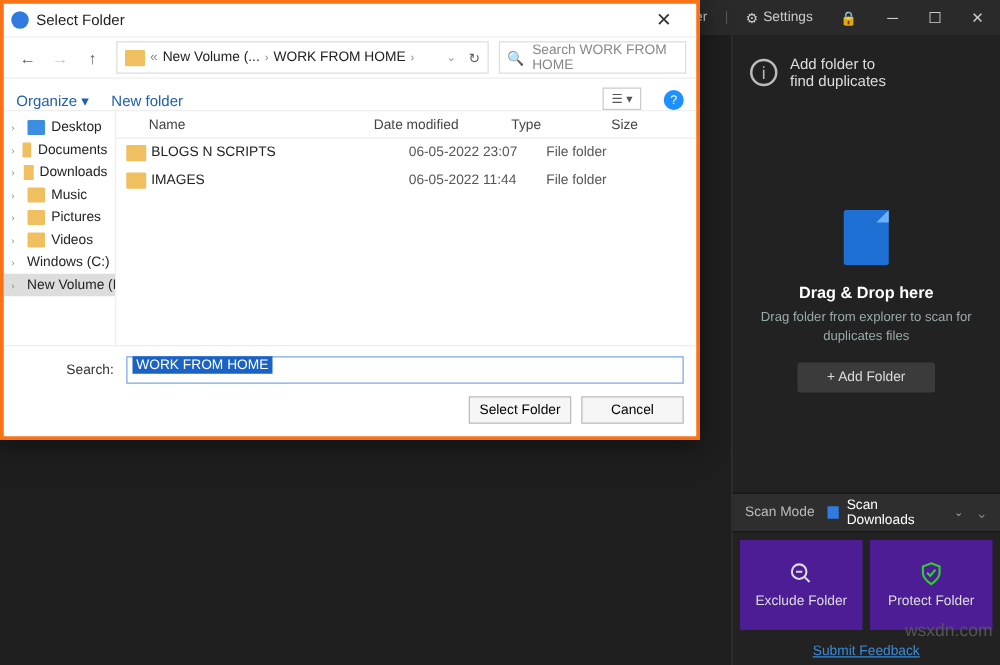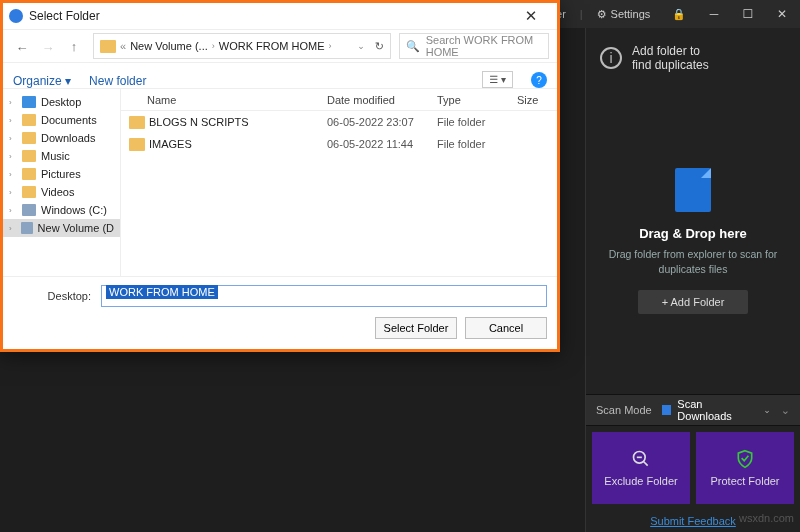--- a/index.html
+++ b/index.html
@@ -35,21 +35,21 @@
 .tile { flex:1; background:#4c1d95; height:72px; display:flex; flex-direction:column; align-items:center; justify-content:center; color:#ddd; font-size:11px; gap:6px; cursor:pointer;}
 .tile svg { width:20px; height:20px; }
 
 .feedback { height:22px; display:flex; align-items:center; justify-content:center; padding:0 12px;}
 .feedback a { color:#3a8bd8; font-size:11px; text-decoration:underline; cursor:pointer;}
 
 .app-footer { height:40px; display:flex; }
 .activate { width:130px; background:#e88a2a; color:#fff; font-size:13px; font-weight:600; display:flex; align-items:center; justify-content:center; cursor:pointer;}
 .footer-sp { flex:1; background:#1e1e1e; }
 .scanbtn { width:220px; background:#2376d8; color:#fff; font-size:15px; font-weight:600; display:flex; align-items:center; justify-content:center; letter-spacing:.3px; cursor:pointer;}
-.footer-watermark { position:absolute; right:6px; bottom:8px; font-size:11px; color:#555;}
+.footer-watermark { position:absolute; right:6px; bottom:20px; font-size:14px; color:#555;}
 
 
 .dialog { position:absolute; left:0; top:0; width:560px; height:352px; background:#fff; border:3px solid #f97316; box-shadow:0 4px 20px rgba(0,0,0,.5); display:flex; flex-direction:column; font-size:12px; color:#222;}
 .dlg-title { height:26px; display:flex; align-items:center; padding:0 6px; }
 .dlg-title .ic { width:14px; height:14px; border-radius:50%; background:#2f7be0; margin-right:6px;}
 .dlg-title .txt { flex:1; }
 .dlg-title .x { width:40px; text-align:center; font-size:15px; cursor:pointer; color:#333;}
 .dlg-nav { height:34px; border-top:1px solid #eee; border-bottom:1px solid #eee; display:flex; align-items:center; padding:0 8px; gap:4px;}
 .dlg-nav .nbtn { width:22px; text-align:center; color:#666; cursor:pointer; font-size:13px;}
 .crumb { flex:1; display:flex; align-items:center; height:26px; border:1px solid #ddd; padding:0 6px; gap:4px; font-size:11px; margin:0 4px;}
@@ -70,21 +70,21 @@
 .tree .node.sel { background:#ddd; }
 .tree .node .car { width:8px; color:#888; font-size:8px;}
 .tree .node .ic { width:14px; height:12px; border-radius:1px; }
 .ic.folder{background:#f0c060;} .ic.blue{background:#3b8ee0;} .ic.disk{background:#8aa3c0;}
 
 .files { flex:1; display:flex; flex-direction:column; }
 .fhdr { height:22px; display:flex; align-items:center; border-bottom:1px solid #eee; font-size:11px; color:#444; padding-left:26px;}
 .fhdr .c1{width:180px;} .fhdr .c2{width:110px;} .fhdr .c3{width:80px;} .fhdr .c4{width:40px;}
 .frow { height:22px; display:flex; align-items:center; font-size:11px; padding-left:8px; cursor:pointer;}
 .frow .fic{width:16px; height:13px; background:#f0c060; margin-right:4px; border-radius:1px;}
-.frow .c1{width:178px;} .frow .c2{width:110px; color:#555;} .frow .c3{width:80px; color:#555;} .frow .c4{width:40px;}
+.frow .c1{width:206px;} .frow .c2{width:110px; color:#555;} .frow .c3{width:80px; color:#555;} .frow .c4{width:40px;}
 
 .dlg-bottom { border-top:1px solid #eee; padding:8px 10px 10px; }
 .fldrow { display:flex; align-items:center; gap:10px; margin-bottom:10px;}
 .fldrow label { font-size:11px; color:#333; width:78px; text-align:right;}
 .fldrow .inp { flex:1; height:22px; border:1px solid #7aa8e6; padding:0 4px; font-size:11px; }
 .fldrow .inp span { background:#1a62c4; color:#fff; padding:1px 3px; }
 .btnrow { display:flex; justify-content:flex-end; gap:8px;}
 .btnrow button { width:82px; height:22px; font-size:11px; background:#f6f6f6; border:1px solid #bbb; cursor:pointer;}
 </style>
 </head>
@@ -247,21 +247,21 @@
             <span class="c1">IMAGES</span>
             <span class="c2">06-05-2022 11:44</span>
             <span class="c3">File folder</span>
             <span class="c4"></span>
           </div>
         </div>
     </div>
   </div>
   <div class="dlg-bottom">
     <div class="fldrow">
-      <label>Desktop:</label>
+      <label>Search:</label>
       <div class="inp"><span>WORK FROM HOME</span></div>
     </div>
     <div class="btnrow">
       <button>Select Folder</button>
       <button>Cancel</button>
     </div>
   </div>
 </div>
 
 </body></html>

